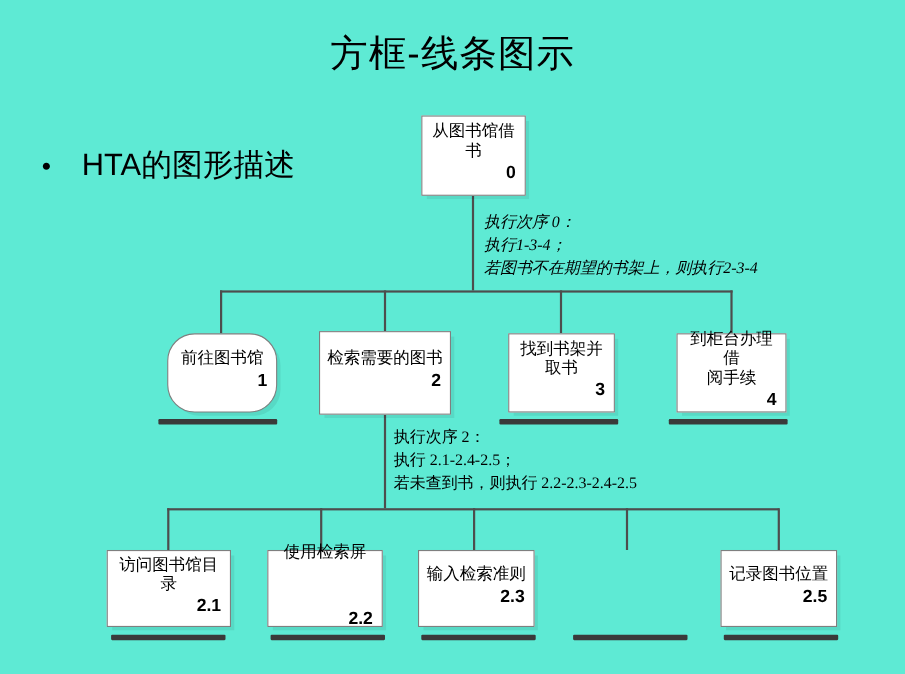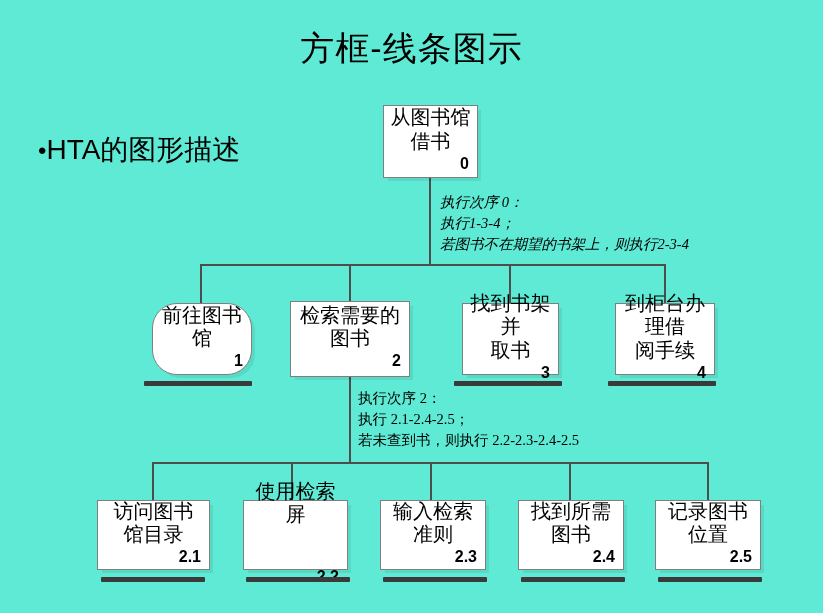--- a/index.html
+++ b/index.html
@@ -40,20 +40,21 @@
     display: flex;
     align-items: baseline;
     font-family: "Liberation Sans", "DejaVu Sans", sans-serif;
   }
   #bullet-marker {
     font-size: 24px;
     line-height: 1;
     color: #000000;
   }
   #bullet-text {
+    margin-left: 28px;
     font-size: 28px;
     line-height: 1.1;
     color: #000000;
     white-space: nowrap;
   }
 
   
   .line-v, .line-h {
     position: absolute;
     background: #4d4d4d;
@@ -68,21 +69,21 @@
     background: #ffffff;
     border: 1px solid #7f7f7f;
     box-shadow: 4px 4px 0 -1px rgba(0,0,0,0.07);
     padding: 0 6px 4px 6px;
     display: flex;
     flex-direction: column;
     justify-content: center;
   }
   .node .node-label {
     font-family: "Liberation Serif", "DejaVu Serif", serif;
-    font-size: 20px;
+    font-size: 15px;
     line-height: 1.16;
     text-align: center;
     color: #000000;
     white-space: pre-line;
   }
   .node .node-number {
     font-family: "Liberation Sans", "DejaVu Sans", sans-serif;
     font-size: 16px;
     font-weight: bold;
     text-align: right;
@@ -189,24 +190,20 @@
     <div class="node-number">2.2</div>
   </div>
   <div class="stop-bar" style="left:246px; top:577px; width:104px;"></div>
 
   <div class="node" style="left:380px; top:500px; width:106px; height:70px;">
     <div class="node-label">输入检索准则</div>
     <div class="node-number">2.3</div>
   </div>
   <div class="stop-bar" style="left:383px; top:577px; width:104px;"></div>
 
-  <div class="node" style="left:518px; top:500px; width:106px; height:70px;">
-    <div class="node-label">找到所需图书</div>
-    <div class="node-number">2.4</div>
-  </div>
   <div class="stop-bar" style="left:521px; top:577px; width:104px;"></div>
 
   <div class="node" style="left:655px; top:500px; width:106px; height:70px;">
     <div class="node-label">记录图书位置</div>
     <div class="node-number">2.5</div>
   </div>
   <div class="stop-bar" style="left:658px; top:577px; width:104px;"></div>
 
 </div>
 

